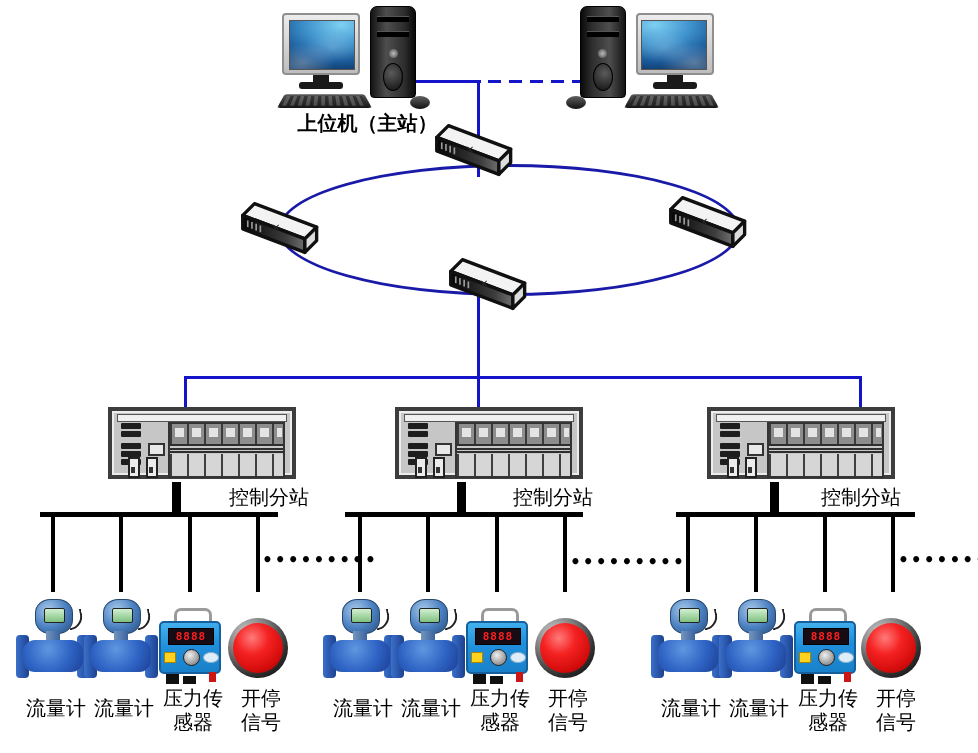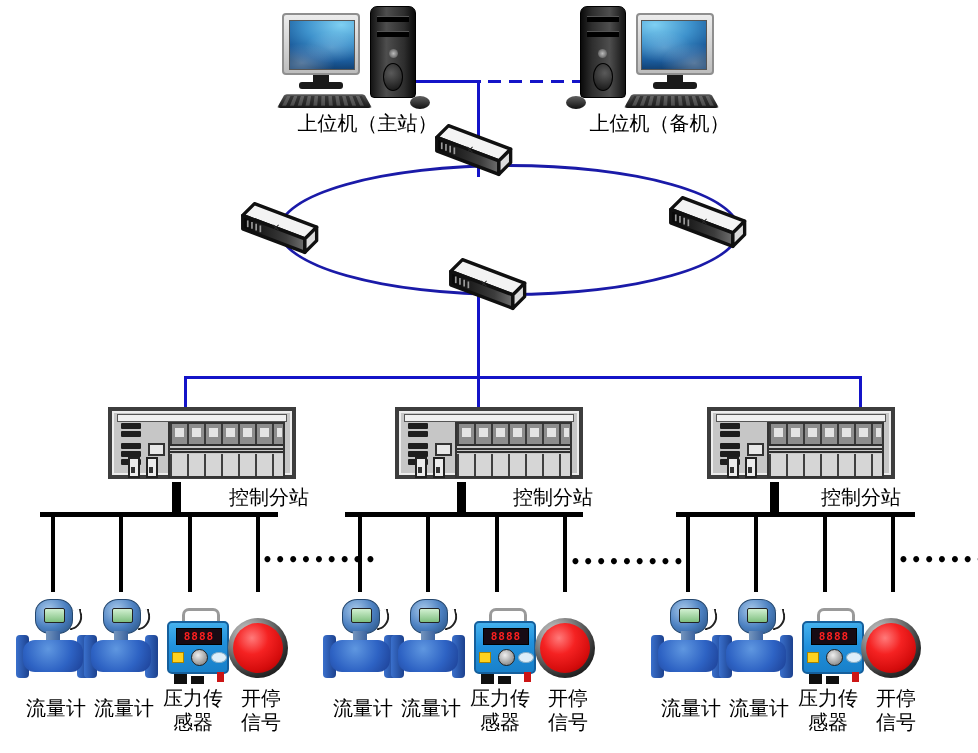--- a/index.html
+++ b/index.html
@@ -1,20 +1,20 @@
 <!DOCTYPE html>
 <html><head>
 <meta charset="utf-8">
 <style>
   html,body{margin:0;padding:0;background:#fff;}
   .canvas{position:relative;width:978px;height:753px;background:#fff;overflow:hidden;
           font-family:"Liberation Serif","DejaVu Serif",serif;color:#000;}
 
   
-  .lab{position:absolute;font-size:20px;text-align:center;white-space:nowrap;}
+  .lab{position:absolute;font-size:20px;text-align:center;white-space:nowrap;font-weight:bold;}
   .ring-label{position:absolute;left:404px;top:216px;width:210px;text-align:center;
               font-size:21px;letter-spacing:2px;}
   .st-label{position:absolute;font-size:20px;width:110px;text-align:center;white-space:nowrap;}
   .dev-label{position:absolute;width:84px;text-align:center;font-size:20px;line-height:24px;}
   .dev-label.one{padding-top:10px;}
   .dev-label span{display:block;}
   .dots{position:absolute;width:80px;font-size:17px;font-weight:bold;letter-spacing:2px;
         font-family:"DejaVu Sans",sans-serif;}
 
   
@@ -89,21 +89,21 @@
        transform:rotate(-12deg);}
   .fm-neck{position:absolute;left:32px;top:33px;width:14px;height:10px;
        background:linear-gradient(90deg,#7495bd,#3c64a0);}
   .fm-body{position:absolute;left:9px;top:42px;width:60px;height:32px;border-radius:12px;
        background:radial-gradient(circle at 42% 28%,#5f97e0 0%,#2e63c4 55%,#1c3f94 100%);}
   .fm-flange{position:absolute;top:37px;width:13px;height:43px;border-radius:4px;
        background:linear-gradient(90deg,#3a70cc,#1c418e);}
   .fm-flange.l{left:2px;}  .fm-flange.r{right:2px;}
 
   
-  .psensor{position:absolute;width:64px;height:76px;margin-left:8px;}
+  .psensor{position:absolute;width:64px;height:76px;}
   .ps-handle{position:absolute;left:15px;top:0;width:32px;height:16px;
        border:3px solid #9a9a9a;border-bottom:none;border-radius:7px 7px 0 0;}
   .ps-box{position:absolute;left:0;top:13px;width:62px;height:53px;box-sizing:border-box;
        background:linear-gradient(175deg,#46b2ee 0%,#2090dc 45%,#187fc8 100%);
        border:2px solid #155f9c;border-radius:5px;}
   .ps-display{position:absolute;left:9px;top:20px;width:44px;height:15px;background:#170b14;border:1px solid #000;
        color:#ff2020;font:bold 11px "DejaVu Sans Mono",monospace;text-align:center;line-height:15px;letter-spacing:1px;}
   .ps-knob{position:absolute;left:24px;top:41px;width:15px;height:15px;border-radius:50%;
        border:1px solid #222;background:radial-gradient(circle at 40% 35%,#efefef,#6e6e6e);}
   .ps-tag{position:absolute;left:5px;top:44px;width:10px;height:9px;background:#ffd21f;border:1px solid #a88400;}
@@ -168,21 +168,20 @@
     </div>
     <div class="cp-stand"></div>
     <div class="cp-base"></div>
     <div class="cp-mon">
         <div class="cp-screen"></div>
       </div>
     <div class="cp-kb"></div>
     <div class="cp-mouse"></div>
   </div>
   <div class="lab" style="left:280px;top:110px;width:175px">上位机（主站）</div>
-  <div class="lab" style="left:572px;top:110px;width:175px">上位机（备机）</div>
 
   <div class="switch" style="left:430px;top:122px">
     <svg viewBox="0 0 100 66" width="84" height="56">
       <polygon points="22,4 96,32 82,46 8,18" fill="#f3f3f3" stroke="#101010" stroke-width="4" stroke-linejoin="round"></polygon>
       <polygon points="8,18 82,46 82,62 8,34" fill="url(#swface)" stroke="#101010" stroke-width="4" stroke-linejoin="round"></polygon>
       <polygon points="82,46 96,32 96,48 82,62" fill="#dcdcdc" stroke="#101010" stroke-width="4" stroke-linejoin="round"></polygon>
       <g stroke="#9a9a9a" stroke-width="2">
           <line x1="14" y1="24" x2="14" y2="32"></line>
           <line x1="19" y1="26" x2="19" y2="34"></line>
           <line x1="24" y1="28" x2="24" y2="36"></line>

